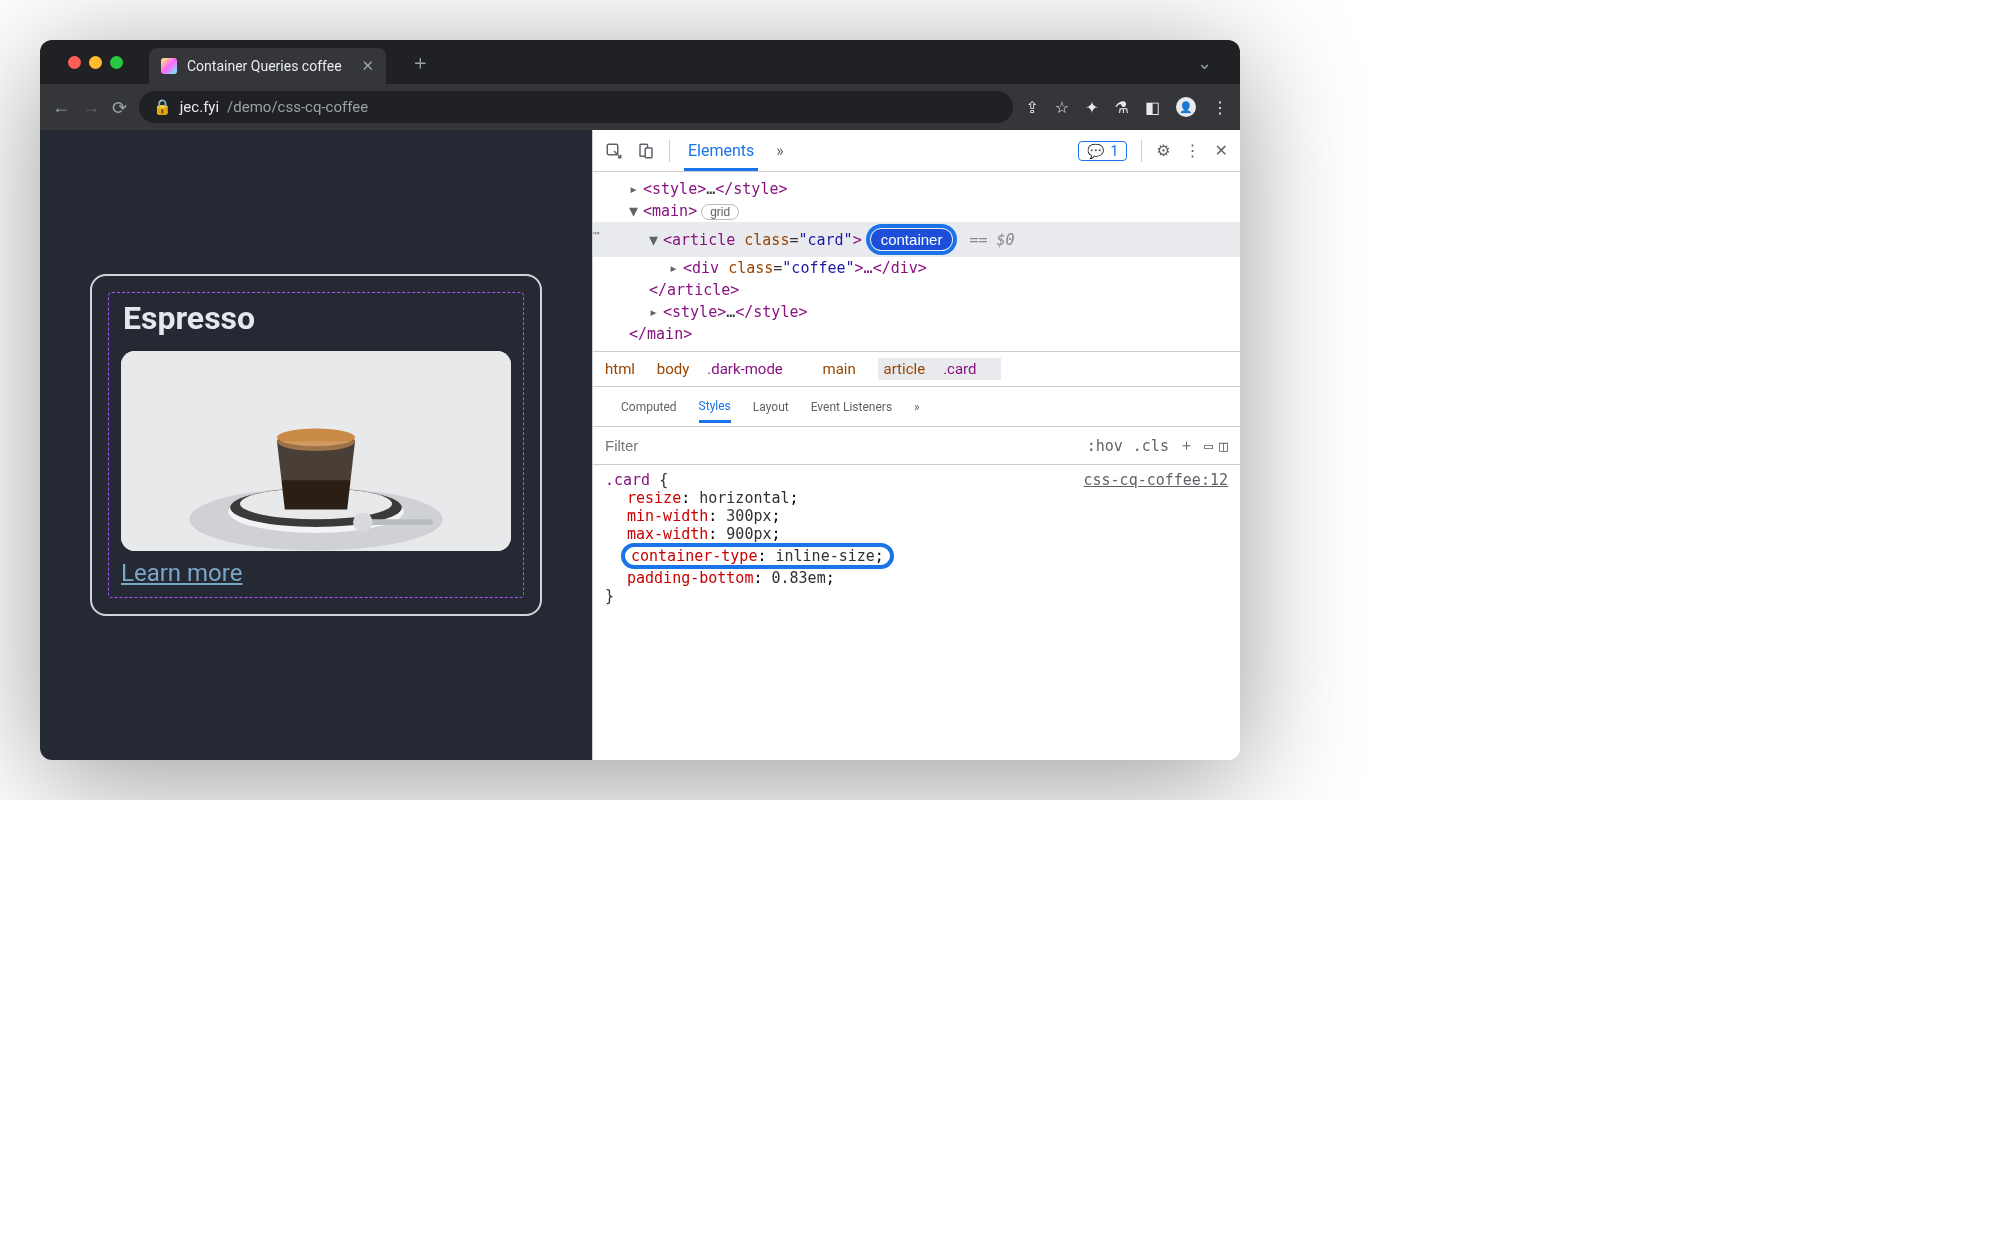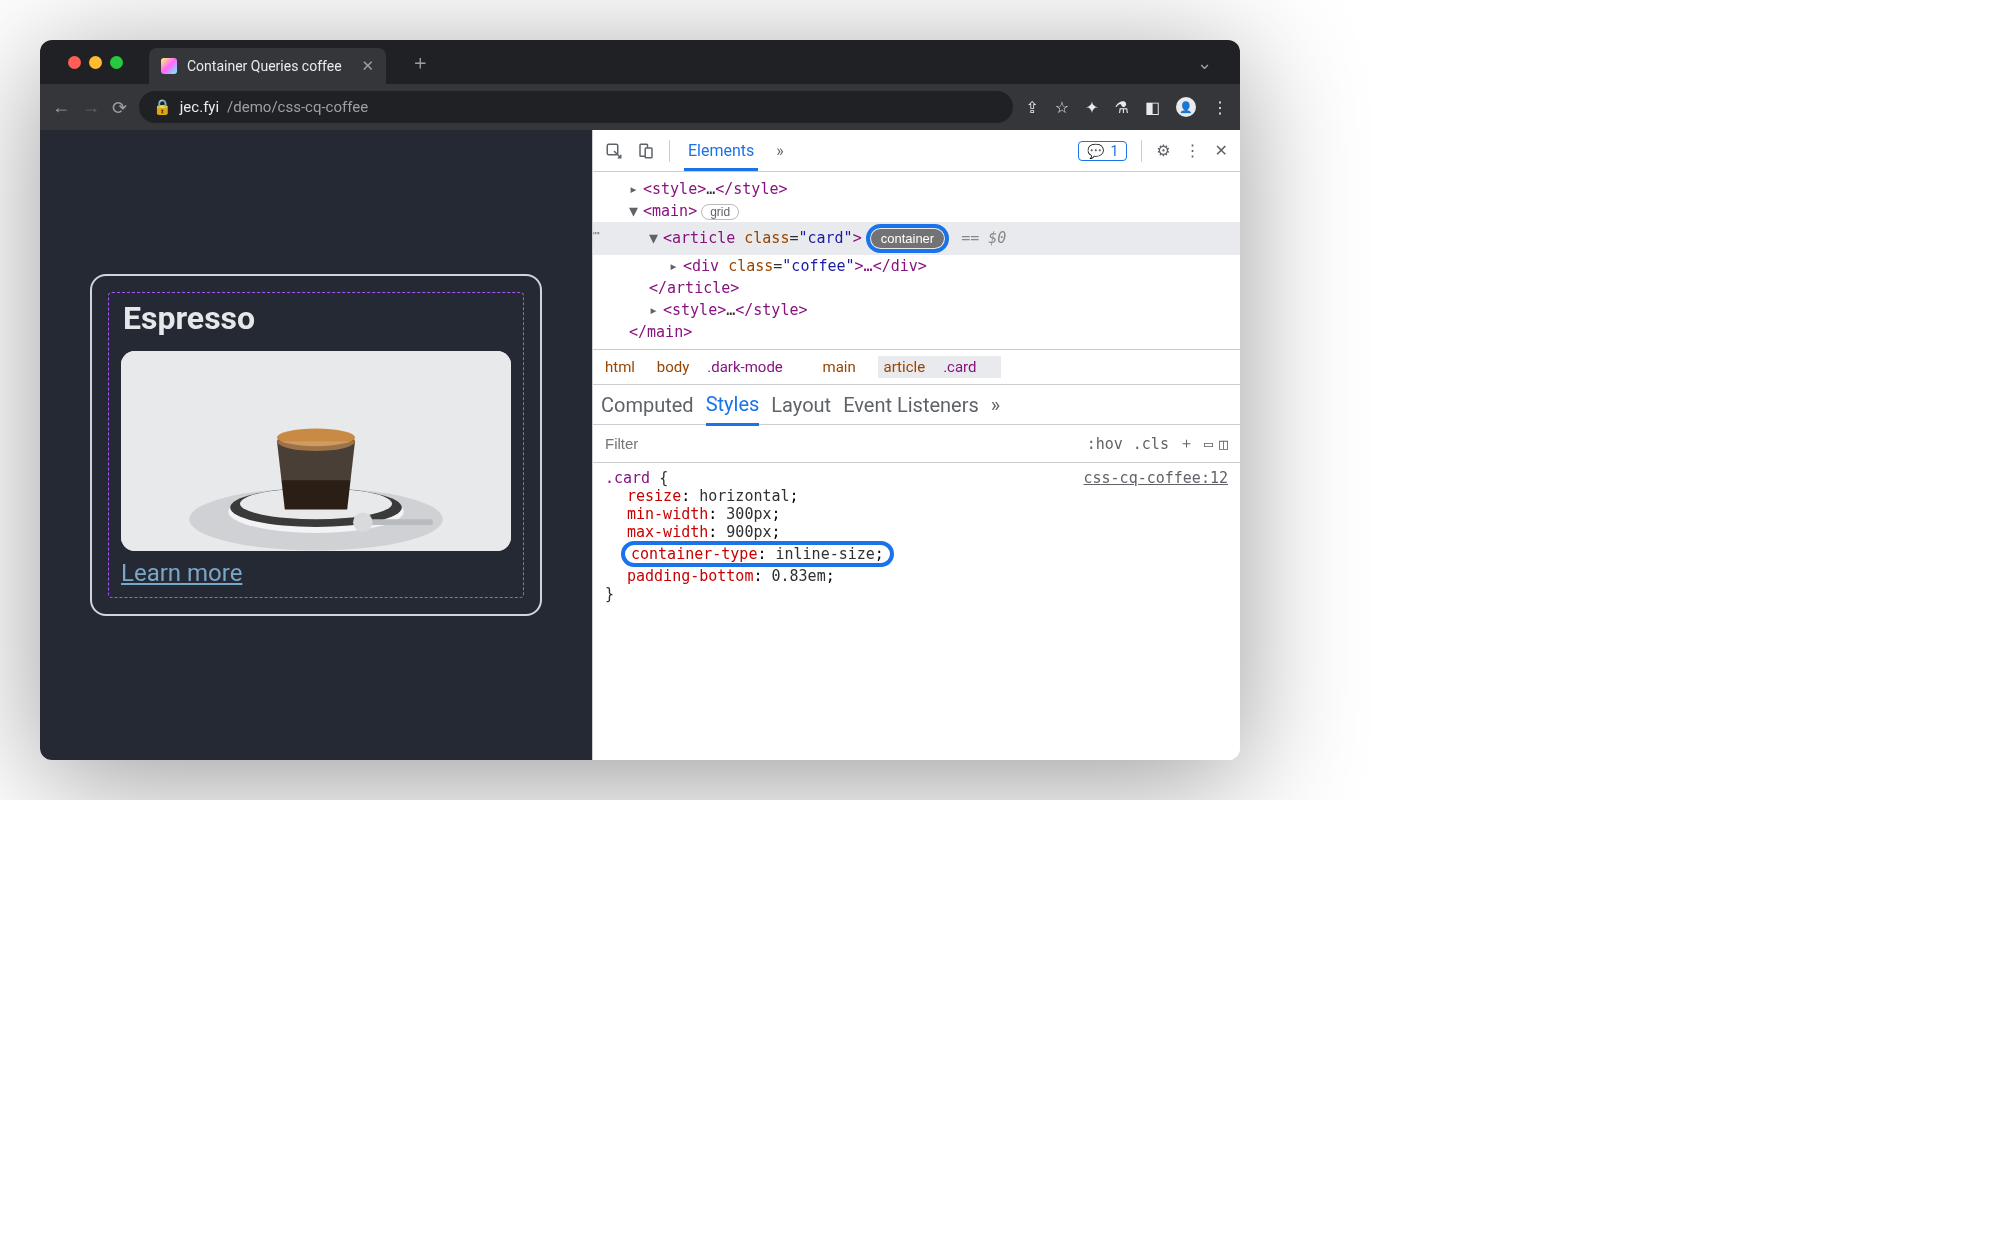--- a/index.html
+++ b/index.html
@@ -51,33 +51,33 @@
 .domtree{font-family:Menlo,Consolas,monospace;font-size:15px;padding:6px 0;overflow:auto}
 .row{padding:2px 12px;white-space:nowrap}
 .row.sel{background:#e8eaed;position:relative}
 .row.sel::before{content:"⋯";position:absolute;left:-2px;color:#888}
 .tog{color:#5f6368;display:inline-block;width:14px;cursor:pointer}
 .tag{color:#881280}
 .attr{color:#994500}
 .val{color:#1a1aa6}
 .txt{color:#303030}
 .badge{display:inline-block;border:1px solid #bbb;border-radius:10px;font-size:12px;padding:0 8px;color:#5f6368;margin-left:4px;background:#fff;font-family:sans-serif}
-.cbadge{display:inline-block;background:#737373;color:#fff;font-size:13px;padding:2px 10px;border-radius:10px;font-family:sans-serif}
+.cbadge{display:inline-block;background:#1d4ed8;color:#fff;font-size:15px;padding:2px 10px;border-radius:10px;font-family:sans-serif}
 .cbadge-wrap{border:4px solid #1a73e8;border-radius:16px;padding:1px;display:inline-block;margin:0 4px}
 .refvar{color:#888;font-style:italic;margin-left:8px}
 .ind1{padding-left:36px}.ind2{padding-left:56px}.ind3{padding-left:76px}
 
 
 .crumbs{border-top:1px solid #cacdd1;border-bottom:1px solid #cacdd1;padding:8px 12px;font-size:15px;color:#994500}
 .crumbs span{margin-right:18px;cursor:pointer}
 .crumbs .sel{background:#e8eaed;padding:2px 6px;color:#994500}
 .crumbs .dm{color:#881280}
 
 
-.subpanel{border-bottom:1px solid #cacdd1;display:flex;padding:0 8px;gap:12px;font-size:20px;color:#5f6368;height:40px;align-items:center}
+.subpanel{border-bottom:1px solid #cacdd1;display:flex;padding:0 28px;gap:22px;font-size:12px;color:#5f6368;height:40px;align-items:center}
 .subpanel .active{color:#1a73e8;border-bottom:3px solid #1a73e8;padding-bottom:7px;margin-bottom:-9px}
 .filterbar{border-bottom:1px solid #cacdd1;display:flex;align-items:center;height:38px;padding:0 12px;color:#5f6368;font-size:15px}
 .filterbar input{border:none;outline:none;font-size:15px;flex:1;color:#5f6368}
 .filterbar .fbtn{margin-left:10px;font-family:Menlo,monospace;color:#5f6368;cursor:pointer}
 
 .cssrule{font-family:Menlo,Consolas,monospace;font-size:15px;padding:6px 12px}
 .cssrule .src{float:right;color:#5f6368;text-decoration:underline}
 .cssrule .sel-name{color:#881280}
 .cssrule .prop{color:#c80000}
 .cssrule .propval{color:#303030}

